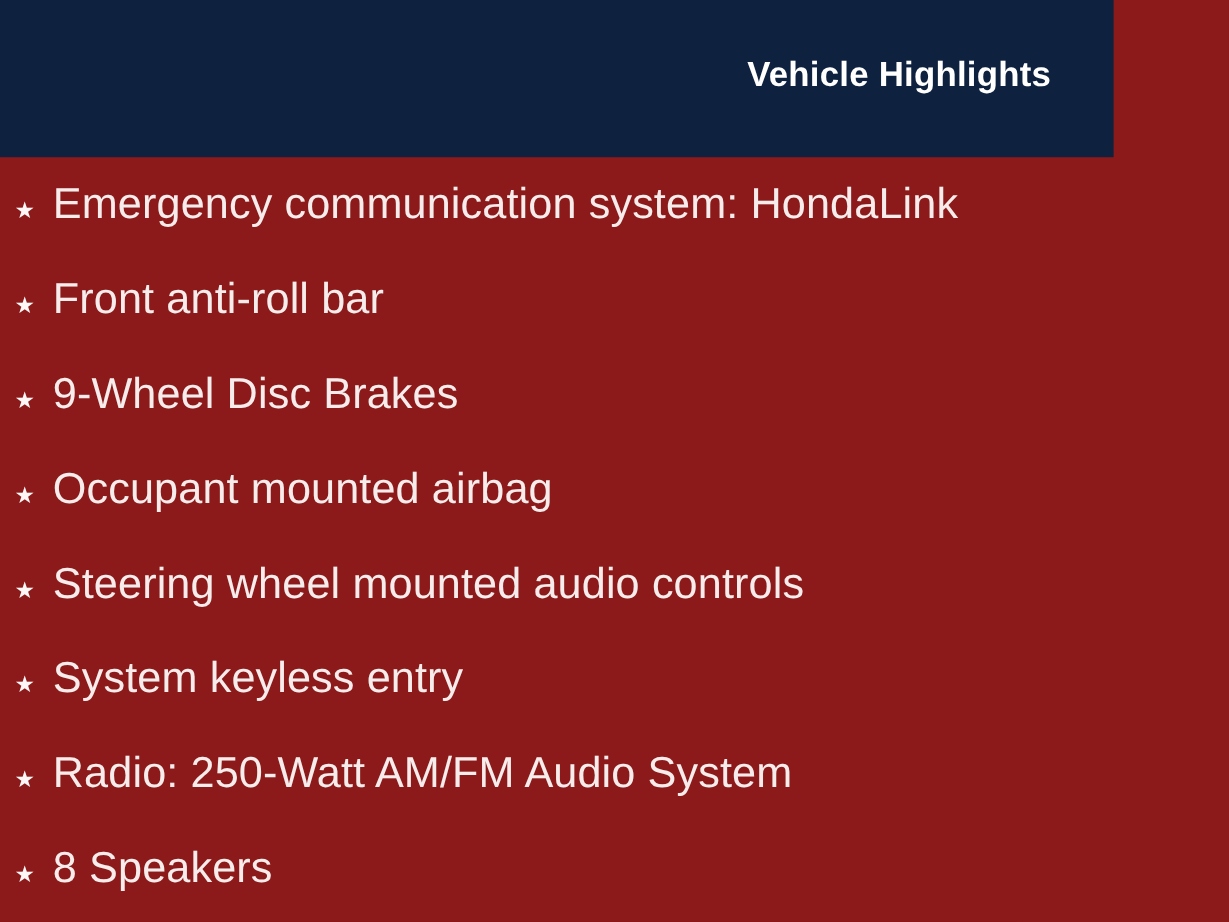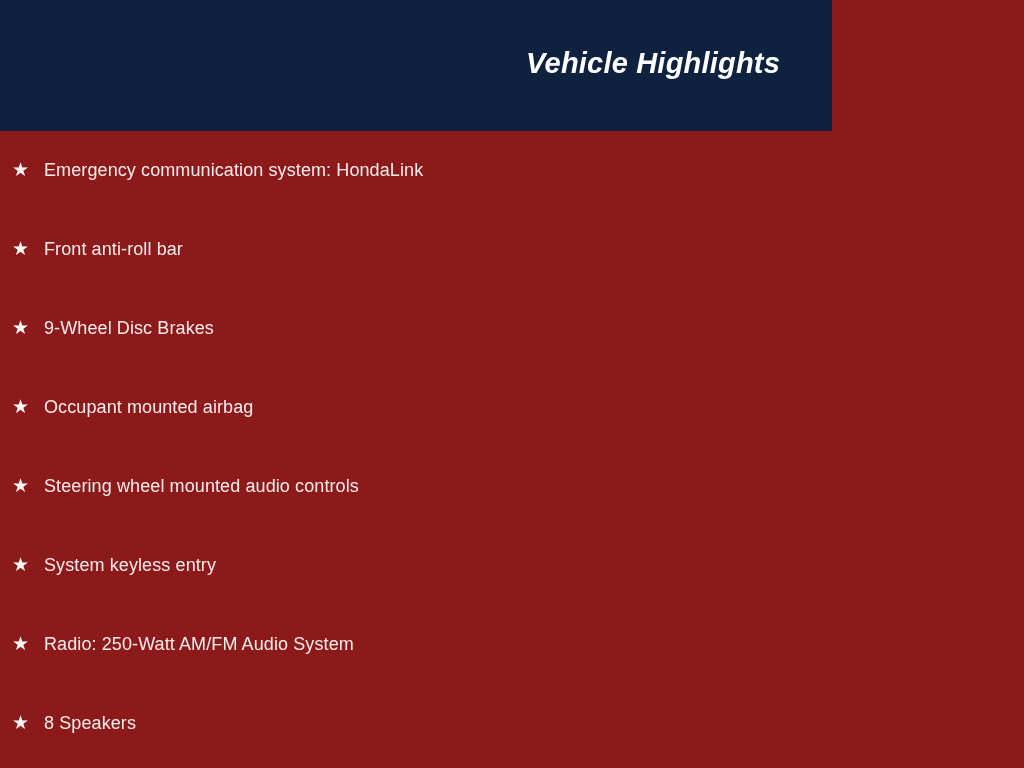--- a/index.html
+++ b/index.html
@@ -17,25 +17,24 @@
     position: relative;
     width: 1024px;
     height: 768px;
     background: #8c1a1a;
     overflow: hidden;
   }
   #header-bar {
     position: absolute;
     left: 0;
     top: 0;
-    width: 832px;
+    width: 928px;
     height: 131px;
     background: #0e2240;
     box-sizing: border-box;
-    font-style: italic;
   }
   #header-title {
     position: absolute;
     right: 52px;
     top: 45px;
     font-size: 29px;
     font-weight: bold;
     color: #ffffff;
     letter-spacing: 0.2px;
     white-space: nowrap;
@@ -62,21 +61,21 @@
     display: inline-block;
     width: 22px;
     font-size: 19px;
     color: #fdf8f7;
     line-height: 30px;
     flex: 0 0 auto;
     text-align: left;
   }
   .bullet-text {
     display: inline-block;
-    font-size: 18px;
+    font-size: 36px;
     color: #f7ecec;
     line-height: 30px;
     letter-spacing: 0.1px;
     flex: 0 0 auto;
     padding-left: 10px;
     text-align: center;
   }
 </style>
 </head>
 <body>

